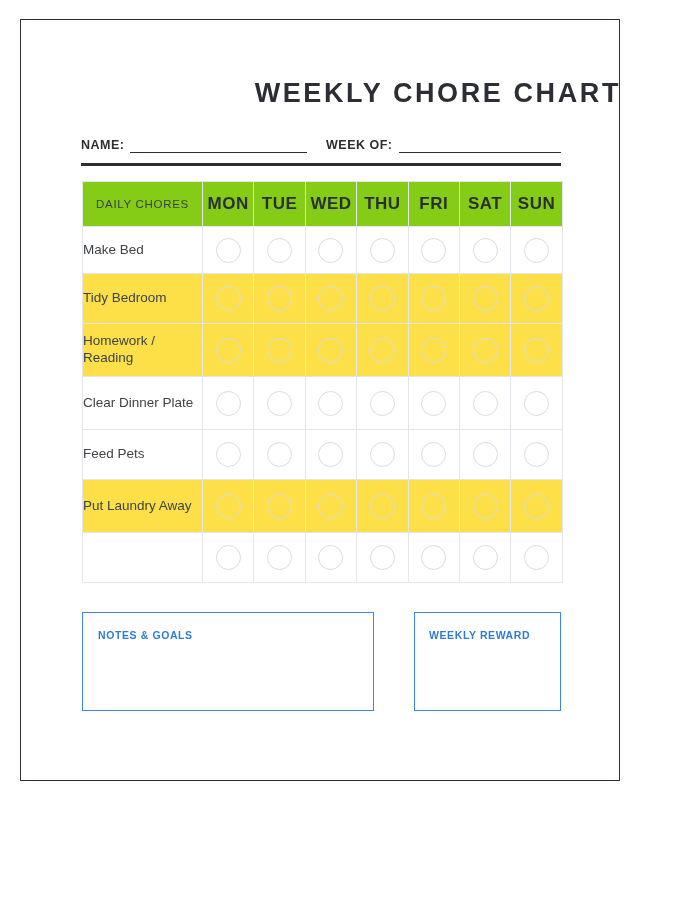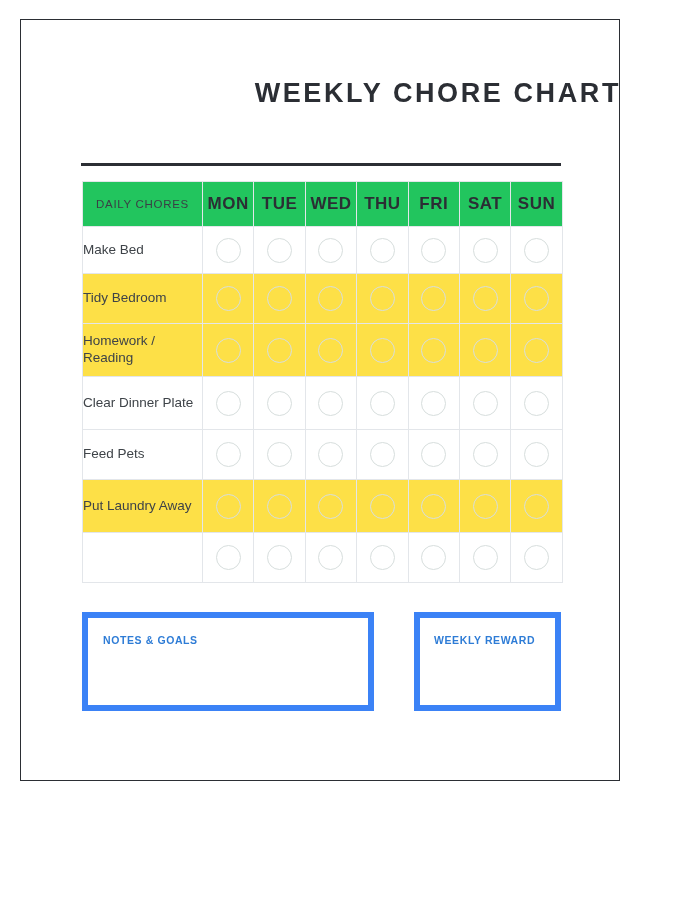--- a/index.html
+++ b/index.html
@@ -93,21 +93,21 @@
     border: 1px solid #e3e6ea;
     padding: 0;
     box-sizing: border-box;
   }
 
   .col-chore { width: 120px; }
   .col-day   { width: 51.4px; }
 
   .chore-table thead th {
     height: 45px;
-    background: #22c55e;
+    background: #84cc16;
     vertical-align: middle;
   }
   .hdr-chores {
     font-size: 11.5px;
     font-weight: normal;
     letter-spacing: 0.7px;
     color: #3a3f45;
     text-align: center;
   }
   .hdr-day {
@@ -143,21 +143,21 @@
   }
 
   
   .h-a td { height: 47px; }
   .h-b td { height: 50px; }
   .h-c td { height: 53px; }
 
   
   .notes-box, .reward-box {
     position: absolute;
-    border: 6px solid #3b82f6;
+    border: 1px solid #3b82f6;
     box-sizing: border-box;
     background: #ffffff;
   }
   .notes-box  { left: 61px;  top: 592px; width: 292px; height: 99px; }
   .reward-box { left: 393px; top: 592px; width: 147px; height: 99px; }
 
   .box-title {
     position: absolute;
     left: 15px;
     top: 16px;
@@ -169,20 +169,30 @@
   }
   .reward-box .box-title { left: 14px; }
 </style>
 </head>
 <body>
 
 <div class="page-frame">
 
   <div class="chart-title">WEEKLY CHORE CHART</div>
 
+  <div class="fields-row">
+    <div class="field field-name">
+      <span class="field-label">NAME:</span>
+      <span class="field-line"></span>
+    </div>
+    <div class="field field-week">
+      <span class="field-label">WEEK OF:</span>
+      <span class="field-line"></span>
+    </div>
+  </div>
 
   <div class="divider-rule"></div>
 
   <table class="chore-table">
     <colgroup>
       <col class="col-chore">
         <col class="col-day">
         <col class="col-day">
         <col class="col-day">
       <col class="col-day">

